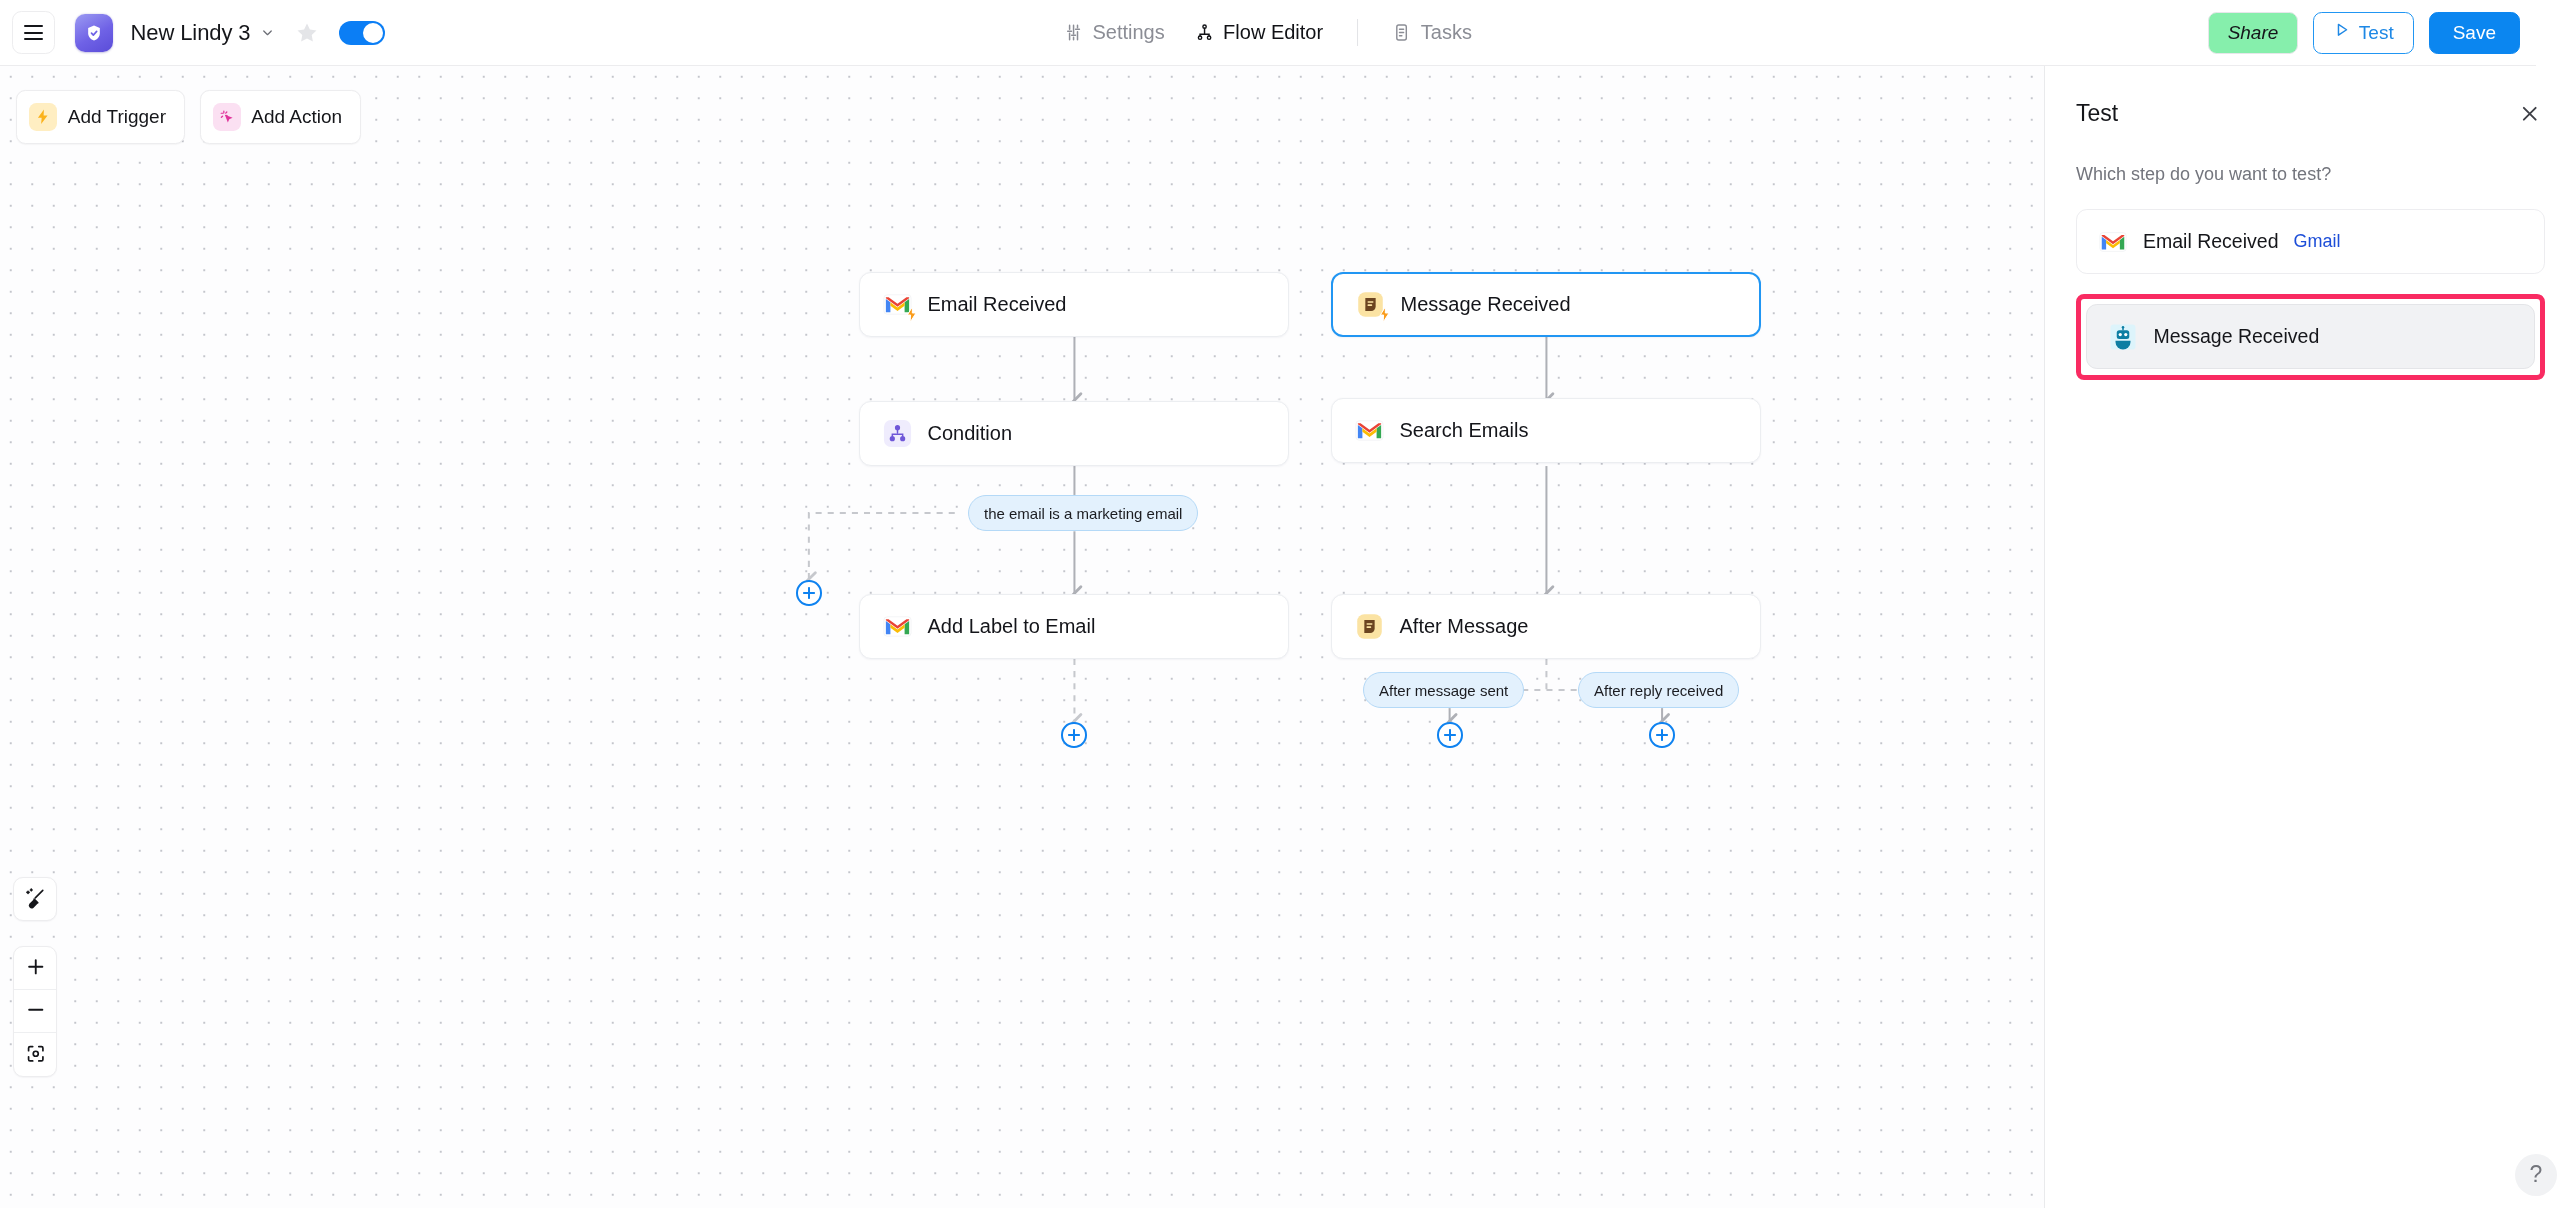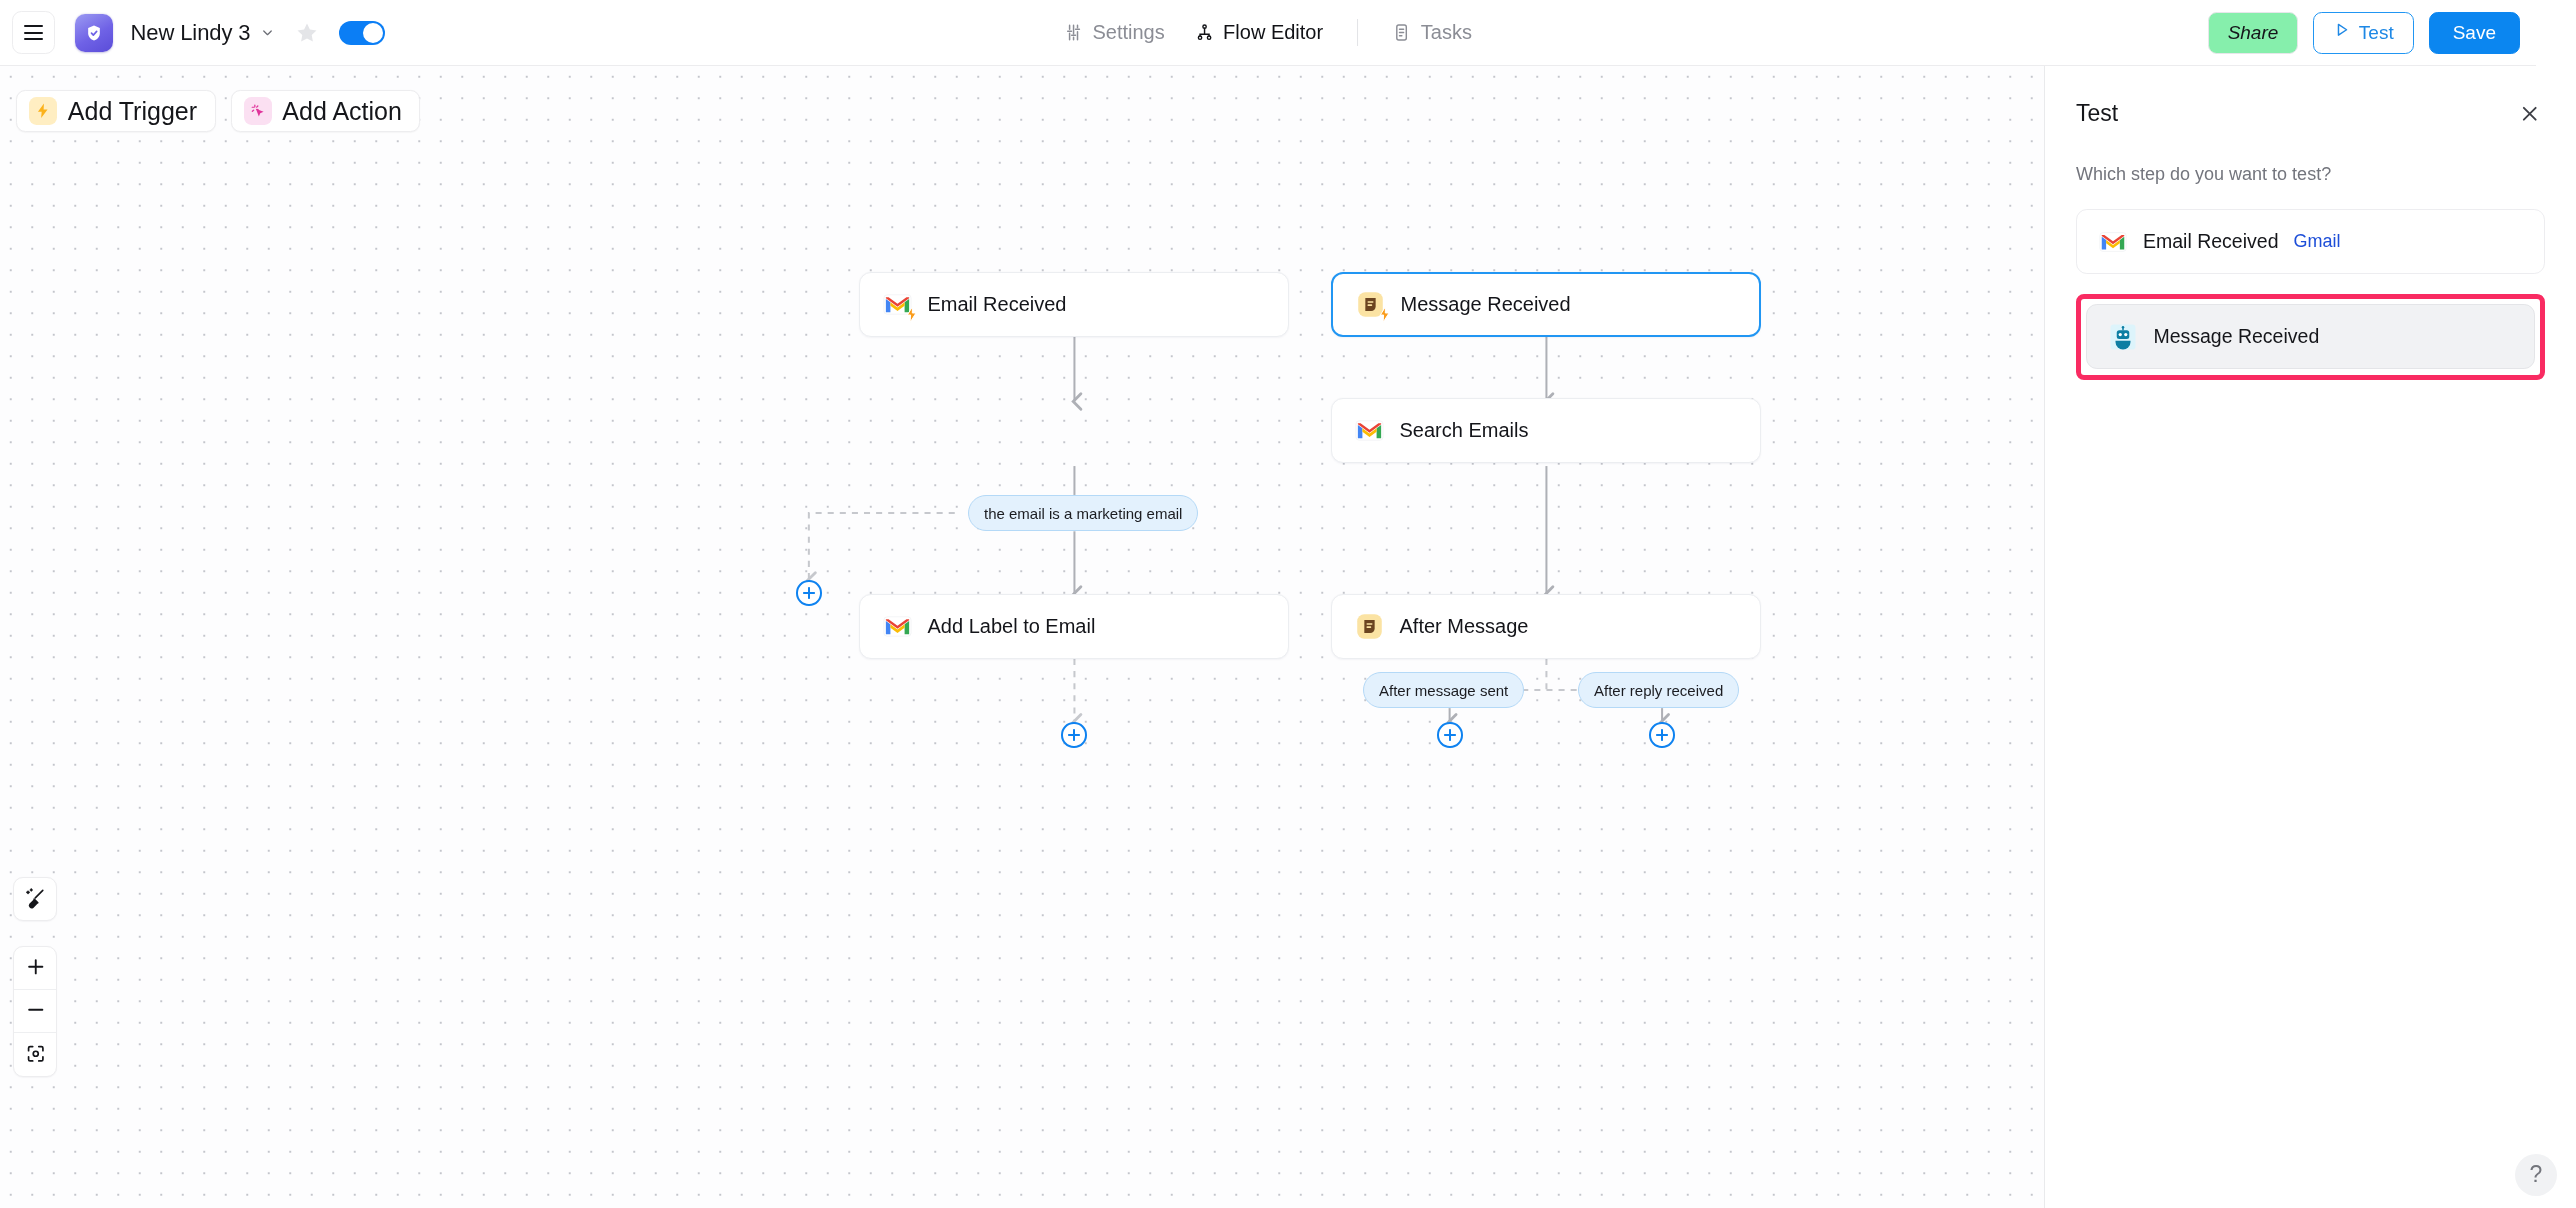--- a/index.html
+++ b/index.html
@@ -88,23 +88,23 @@
     background-color: #fdfdfe;
     background-image: radial-gradient(circle, #c3c5cb 1.1px, transparent 1.1px);
     background-size: 21.5px 21.5px;
     overflow: hidden;
   }
 
   
   .canvas-toolbar { position: absolute; top: 24px; left: 16px; display: flex; gap: 15px; z-index: 5; }
   .tool-btn {
     display: flex; align-items: center; gap: 10.8px;
-    height: 42px; padding: 0 17.5px 0 12px; border-radius: 9.4px;
+    height: 54px; padding: 0 17.5px 0 12px; border-radius: 9.4px;
     border: 1.3px solid #ededef; background: #fff; cursor: pointer;
-    font-size: 25px; color: #15161a; white-space: nowrap;
+    font-size: 19px; color: #15161a; white-space: nowrap;
     box-shadow: 0 0.7px 1.3px rgba(20,20,40,.035);
   }
   .tool-ico { width: 28px; height: 28px; border-radius: 7.4px; display:flex; align-items:center; justify-content:center; flex:none; }
   .tool-ico.bolt { background: #ffeec2; }
   .tool-ico.wand { background: #fbe0f2; }
   .tool-ico svg { width: 17.5px; height: 17.5px; }
 
   
   .node {
     position: absolute; width: 430px; height: 65px;
@@ -370,20 +370,36 @@
               <path d="M20.5 20h7M20.5 25h5"></path>
             </g>
         </svg>
         <svg class="bolt-badge" viewBox="0 0 24 28">
             <path d="M13.6 1 L5.4 14.4 h5.1 L9.8 26 L19.2 11.2 h-5.9 Z" fill="#fa9c1b" stroke="#ffffff" stroke-width="1.6"></path>
           </svg>
       </span>
       <span class="node-label">Message Received</span>
     </div>
 
+    <div class="node" style="left:859px; top:335px;">
+      <span class="node-ico">
+        <svg class="main" viewBox="0 0 48 48">
+          <rect x="3" y="3" width="42" height="42" rx="11" fill="#efecfd"></rect>
+          <g fill="#6f57d8">
+            <circle cx="24" cy="15" r="4"></circle>
+              <circle cx="16" cy="32" r="4"></circle>
+              <circle cx="32" cy="32" r="4"></circle>
+          </g>
+          <g stroke="#6f57d8" stroke-width="2.3" fill="none" stroke-linecap="round">
+            <path d="M24 19 v4M16 28 v-3 h16 v3"></path>
+          </g>
+        </svg>
+      </span>
+      <span class="node-label">Condition</span>
+    </div>
 
     <div class="node" style="left:1331px; top:332px;">
       <span class="node-ico">
         <svg class="main" viewBox="0 0 48 48">
           <rect x="3" y="9" width="42" height="30" rx="5" fill="#ffffff" stroke="#eceef1" stroke-width="1"></rect>
           <path d="M6 36 V15.5 L13 20.6 V36 Z" fill="#4285f4"></path>
           <path d="M42 36 V15.5 L35 20.6 V36 Z" fill="#34a853"></path>
           <path d="M6 14.4 L24 27.6 L42 14.4 V12.8 h-4.2 L24 22.8 L10.2 12.8 H6 Z" fill="#ea4335"></path>
           <path d="M13 20.6 L24 28.6 L35 20.6 L35 26 L24 34 L13 26 Z" fill="#fbbc05"></path>
         </svg>

